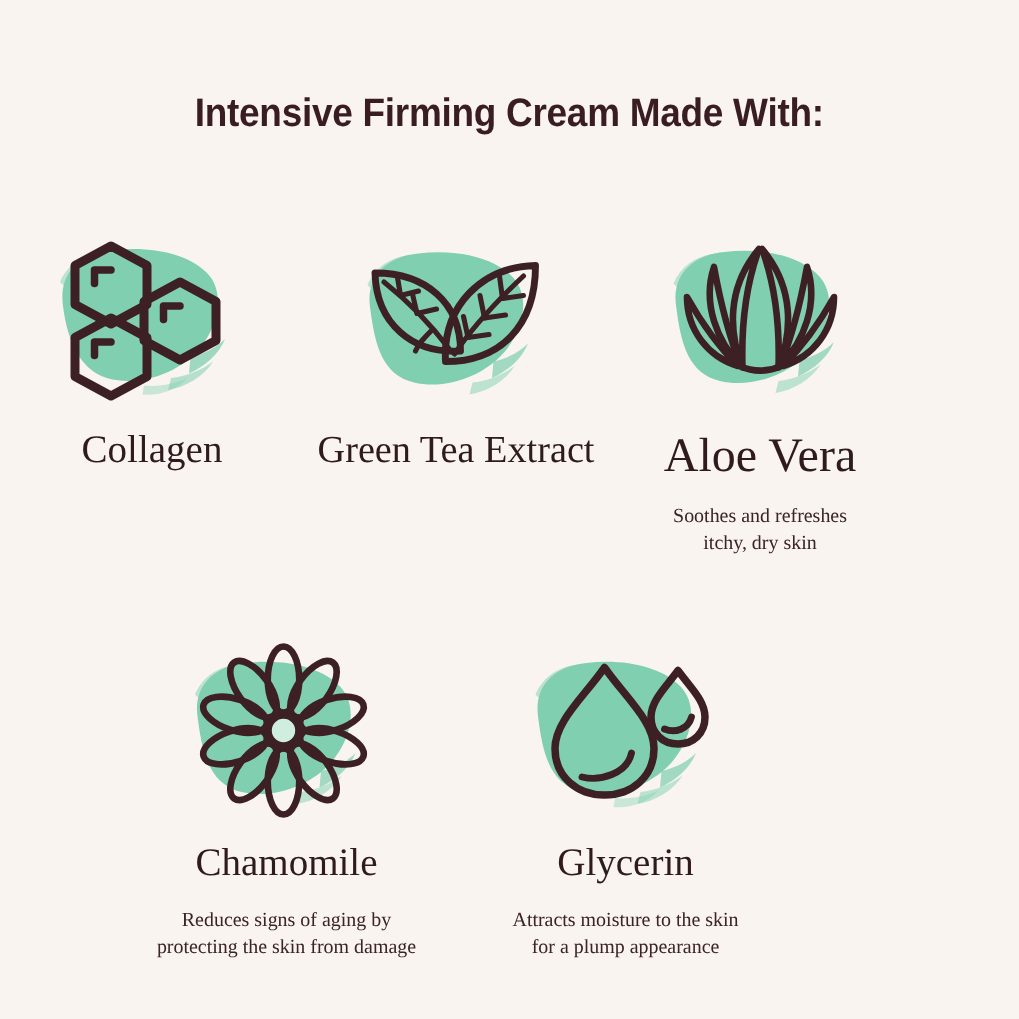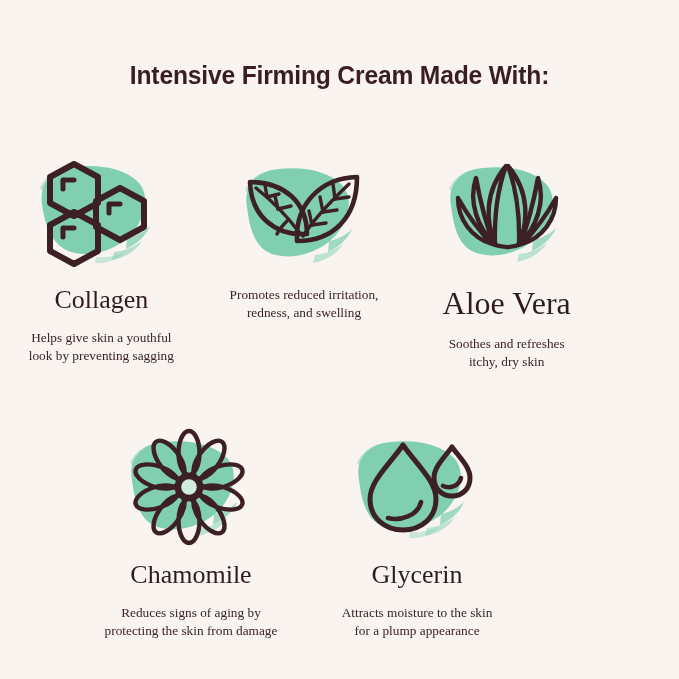--- a/index.html
+++ b/index.html
@@ -124,22 +124,20 @@
             <polygon points="94,36 118,49 118,75 94,88 70,75 70,49"></polygon>
           </g>
           <g fill="none" stroke="#3d2024" stroke-width="5" stroke-linejoin="round" stroke-linecap="round">
             <path d="M37 37 L37 28 L48 28"></path>
             <path d="M37 85 L37 76 L48 76"></path>
             <path d="M83 61 L83 52 L94 52"></path>
           </g>
         </svg>
       </div>
       <div class="card-title">Collagen</div>
-      <div class="card-desc">Helps give skin a youthful
-look by preventing sagging</div>
     </div>
 
     <div class="card c-greentea">
       <div class="icon-wrap">
         <svg viewBox="0 0 150 120">
           <g>
             <path d="M18 55 C14 33 28 19 50 17 C74 14 100 19 113 33 C125 46 120 68 107 83 C93 99 68 108 47 103 C26 98 21 78 18 55 Z" fill="#7fcfb0"></path>
             <path d="M100 89 C109 87 117 83 123 77 C119 87 110 95 99 100 Z" fill="#7fcfb0" opacity="0.72"></path>
             <path d="M86 103 C96 102 106 98 114 92 C108 102 96 109 84 111 Z" fill="#7fcfb0" opacity="0.5"></path>
             <path d="M20 42 C24 30 33 22 45 18 C32 19 21 26 16 38 Z" fill="#7fcfb0" opacity="0.5"></path>
@@ -158,22 +156,21 @@
             <path d="M120 32 C103 48 86 66 74 84"></path>
             <path d="M106 47 L104 32"></path>
             <path d="M106 47 L120 45"></path>
             <path d="M94 60 L91 45"></path>
             <path d="M94 60 L108 58"></path>
             <path d="M83 73 L80 59"></path>
             <path d="M83 73 L97 71"></path>
           </g>
         </svg>
       </div>
-      <div class="card-desc">Promotes reduced irritation,
-redness, and swelling</div>
+      <div class="card-title">Green Tea Extract</div>
     </div>
 
     <div class="card c-aloe">
       <div class="icon-wrap">
         <svg viewBox="0 0 150 120">
           <g>
             <path d="M19 54 C15 32 29 18 51 16 C75 13 101 18 114 32 C126 45 121 67 108 82 C94 98 69 107 48 102 C27 97 22 77 19 54 Z" fill="#7fcfb0"></path>
             <path d="M101 88 C110 86 118 82 124 76 C120 86 111 94 100 99 Z" fill="#7fcfb0" opacity="0.72"></path>
             <path d="M87 102 C97 101 107 97 115 91 C109 101 97 108 85 110 Z" fill="#7fcfb0" opacity="0.5"></path>
             <path d="M21 41 C25 29 34 21 46 17 C33 18 22 25 17 37 Z" fill="#7fcfb0" opacity="0.5"></path>

